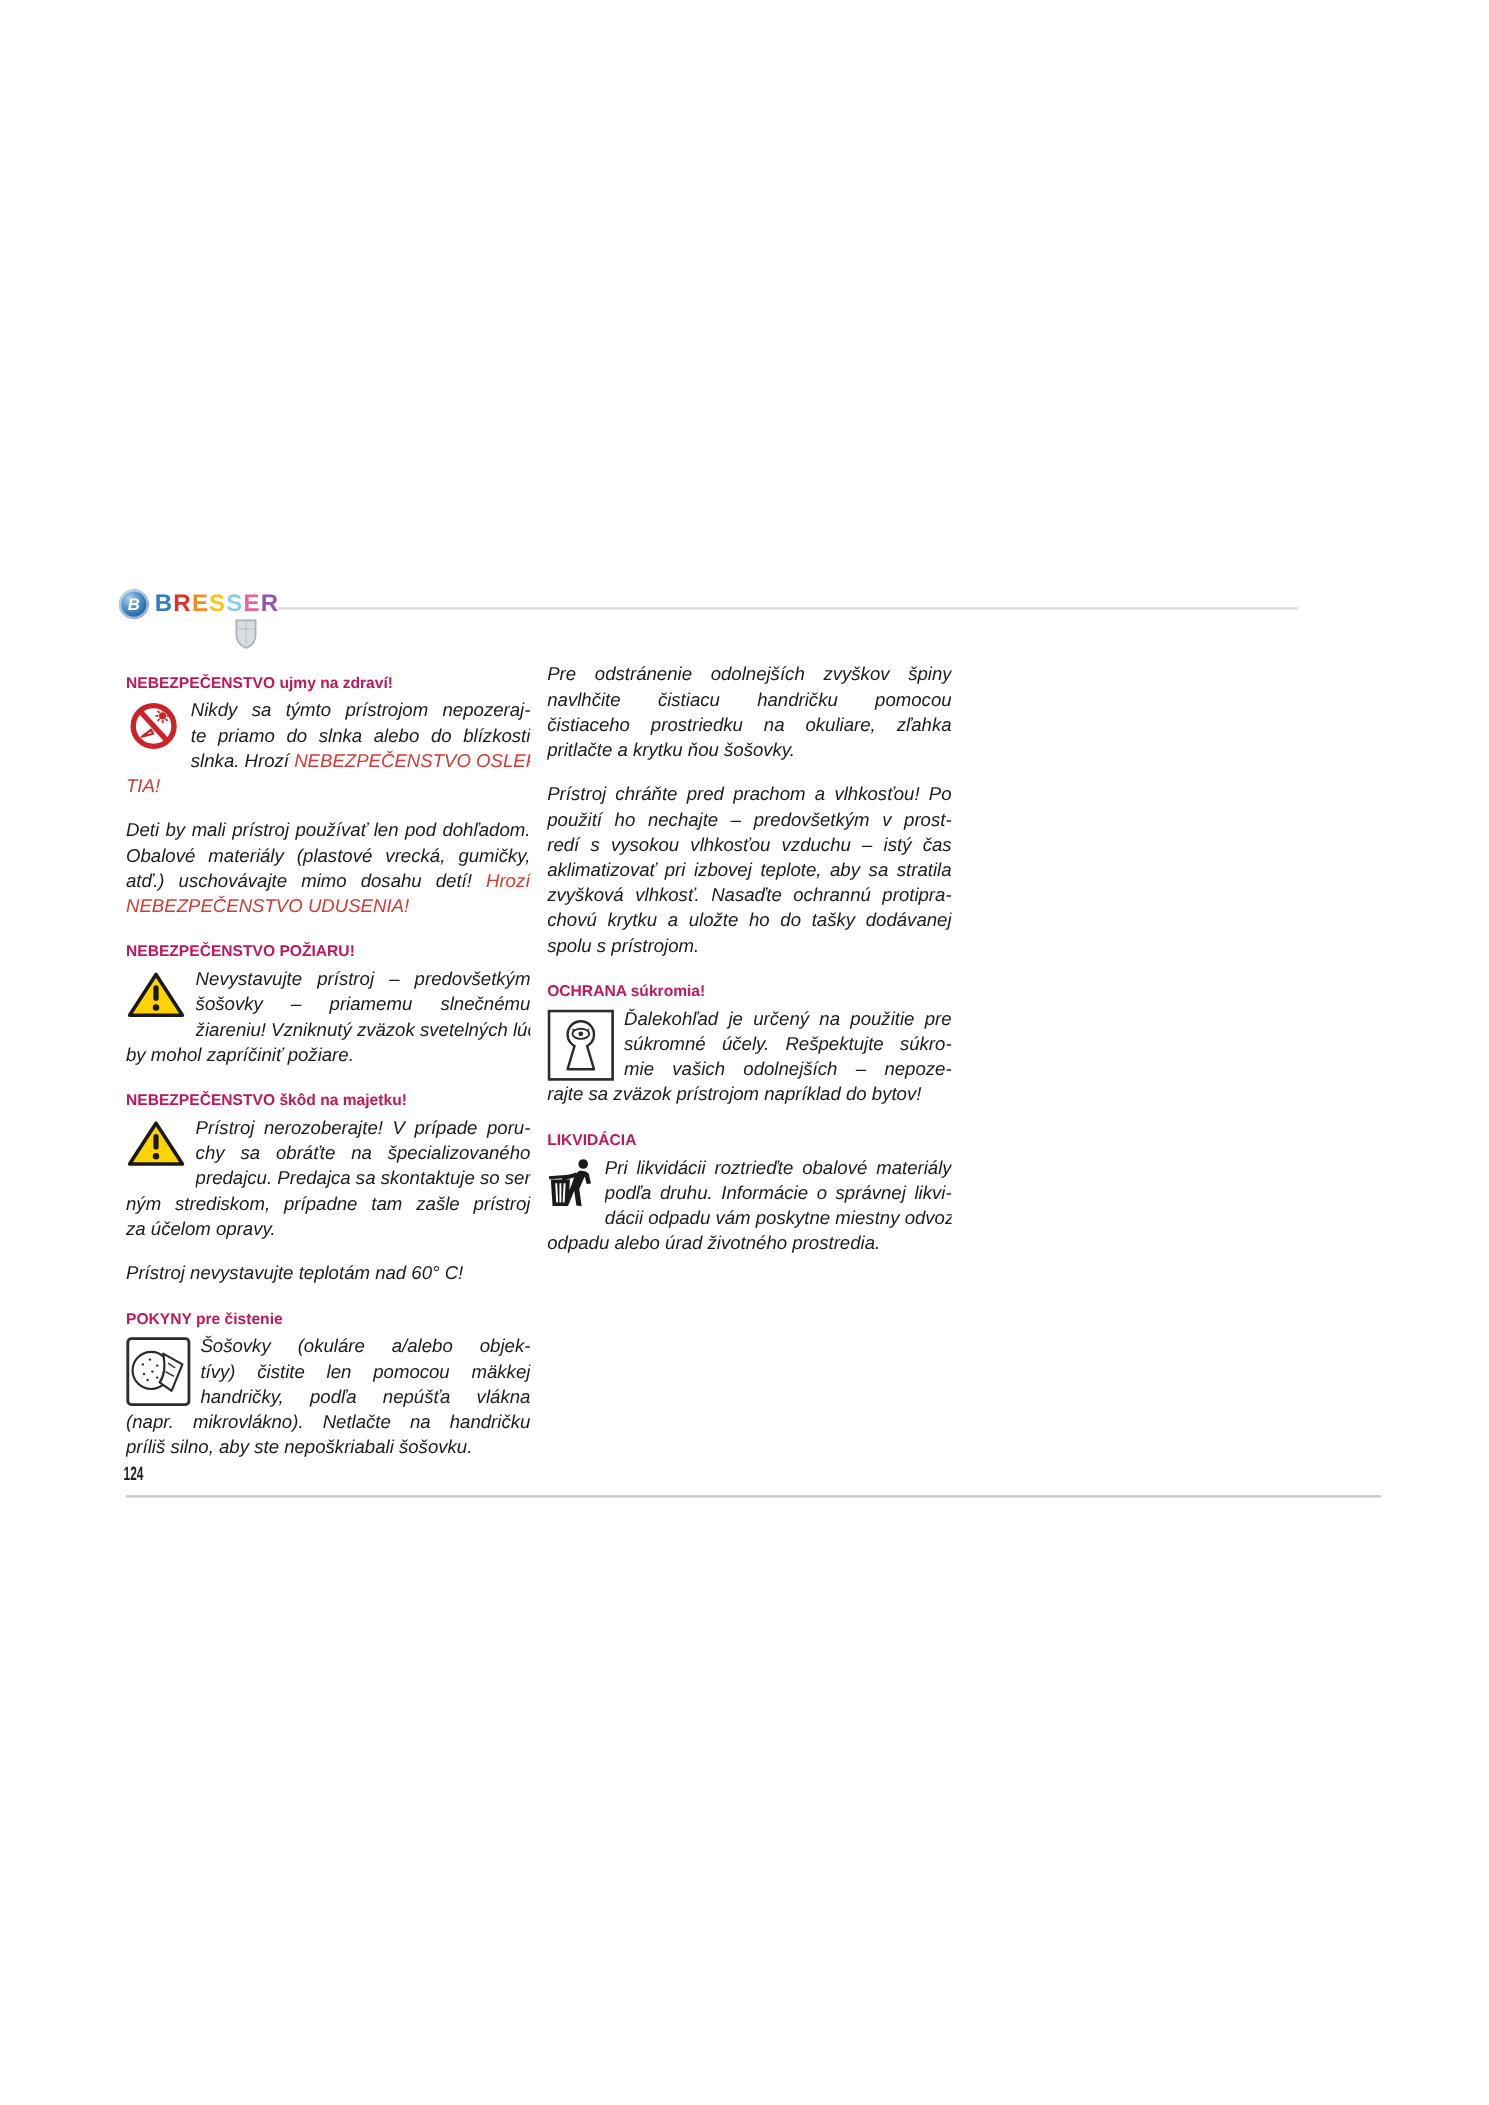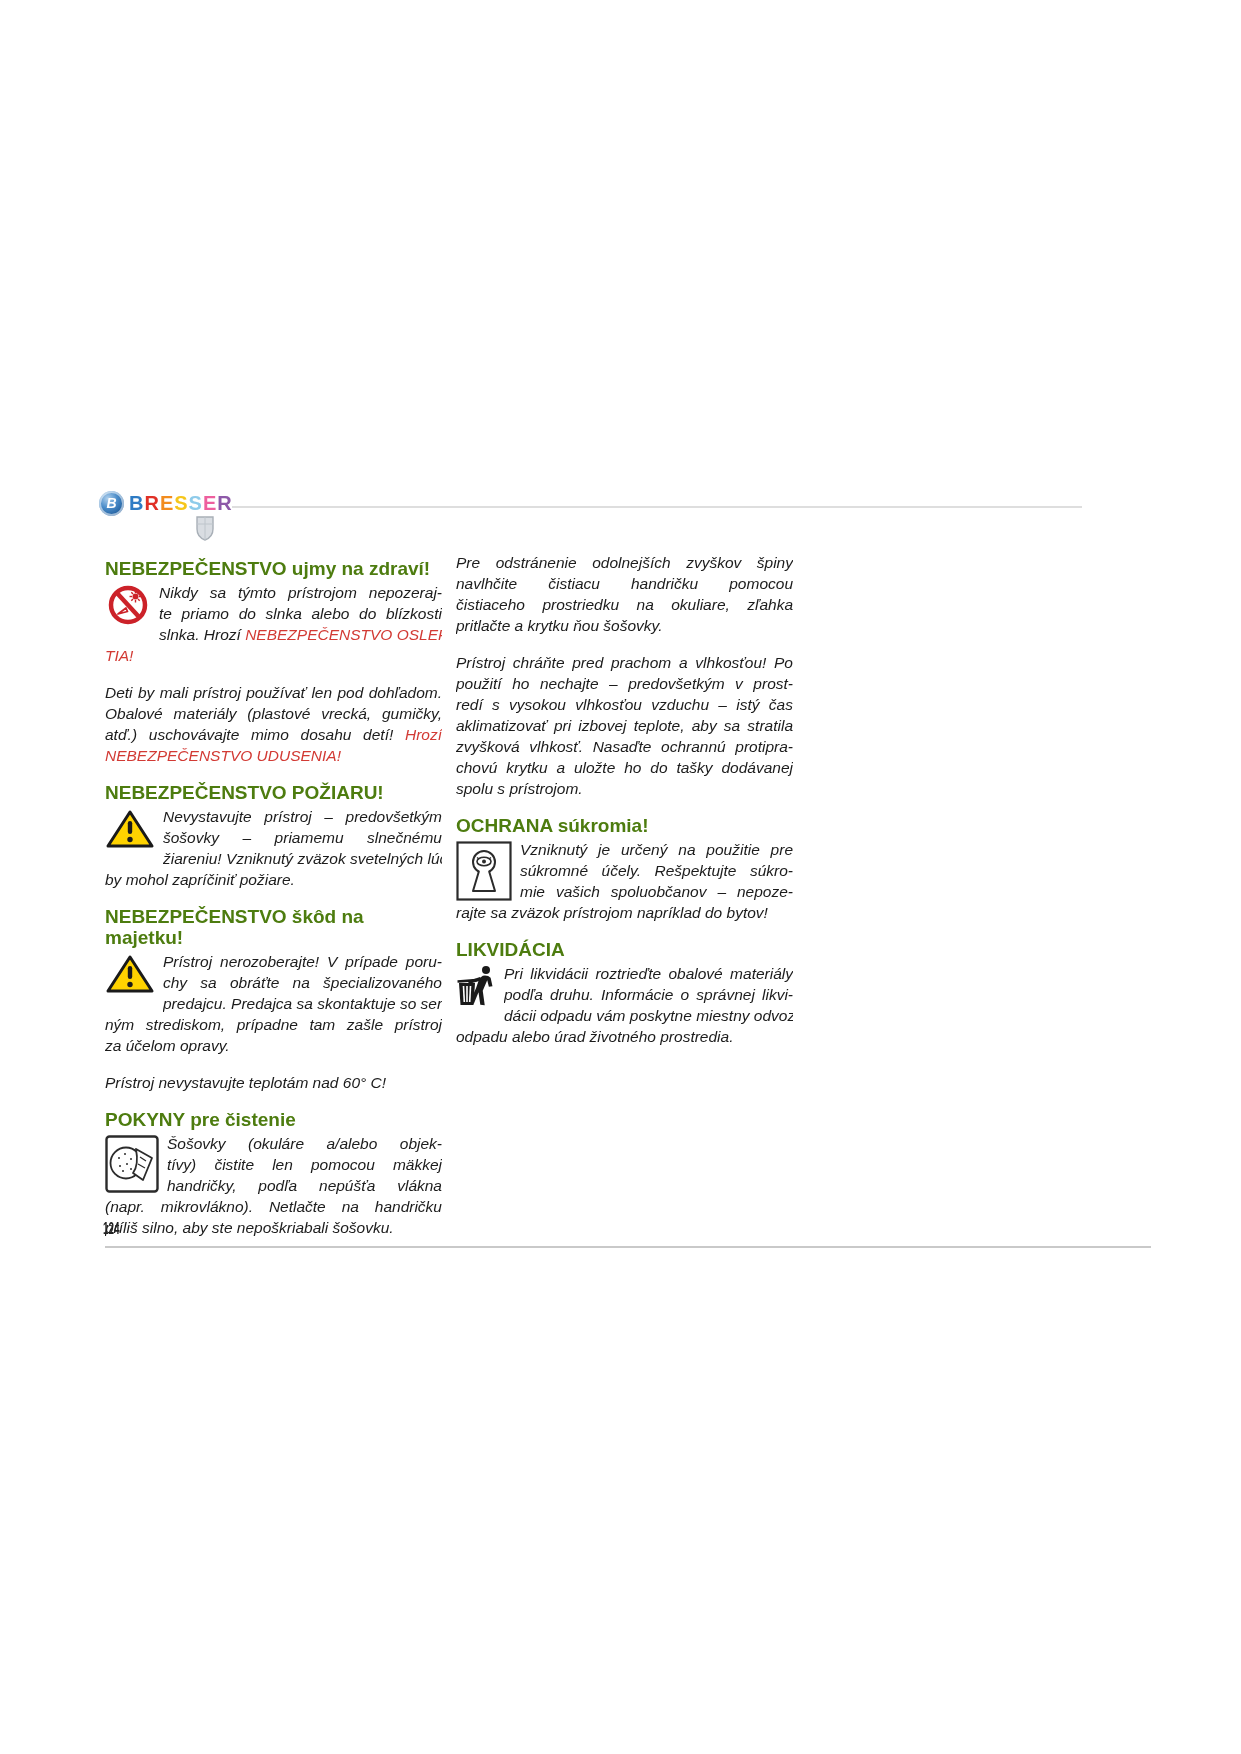--- a/index.html
+++ b/index.html
@@ -24,21 +24,21 @@
   #logo-letters{display:flex;font-weight:800;font-size:20px;letter-spacing:1px;line-height:25px;}
   #logo-letters span{text-shadow:0 0 1px rgba(255,255,255,.6);}
   #logo-shield{position:absolute;left:96px;top:29px;opacity:.85;}
   .hrule{position:absolute;background:#dedede;height:2px;}
   #header-rule{left:232px;top:506px;width:850px;}
   #footer-rule{left:105px;top:1246px;width:1046px;background:#c9c9c9;}
   
   .col{position:absolute;top:552px;width:337px;font-size:15.5px;line-height:21px;}
   #col-left{left:105px;}
   #col-right{left:456px;}
-  .heading{font-weight:bold;font-size:19px;margin:6px 0 3px;color:#4d7c0f;}
+  .heading{font-weight:bold;font-size:13px;margin:6px 0 3px;color:#be185d;}
   .para{margin:0 0 16px;overflow:visible;}
   .para::after{content:"";display:block;clear:none;}
   .line{
     text-align:justify;
     text-align-last:justify;
     -moz-text-align-last:justify;
     white-space:nowrap;
     overflow:hidden;
     font-style:italic;
   }
@@ -192,23 +192,23 @@
         <div class="icon-float" style="width: 56px; height: 60px;">
           <svg width="56" height="60" viewBox="0 0 56 60">
             <rect x="1.5" y="1.5" width="53" height="57" fill="#ffffff" stroke="#2b2b2b" stroke-width="2.2"></rect>
             <circle cx="28" cy="21" r="11" fill="none" stroke="#2b2b2b" stroke-width="2"></circle>
             <path d="M23 30 L17 50 L39 50 L33 30" fill="#ffffff" stroke="#2b2b2b" stroke-width="2" stroke-linejoin="round"></path>
             <ellipse cx="28" cy="20.5" rx="7" ry="4.2" fill="none" stroke="#2b2b2b" stroke-width="1.6"></ellipse>
             <circle cx="28" cy="20.5" r="2" fill="#2b2b2b"></circle>
             <path d="M21 16.5 L23 18 M35 16.5 L33 18" stroke="#2b2b2b" stroke-width="1.2"></path>
           </svg>
         </div>
-        <div class="line"><span>Vzniknutý je určený na použitie pre</span></div>
+        <div class="line"><span>Ďalekohľad je určený na použitie pre</span></div>
         <div class="line"><span>súkromné účely. Rešpektujte súkro-</span></div>
-        <div class="line"><span>mie vašich spoluobčanov – nepoze-</span></div>
+        <div class="line"><span>mie vašich odolnejších – nepoze-</span></div>
         <div class="line last"><span>rajte sa zväzok prístrojom napríklad do bytov!</span></div>
       </div>
       <div class="heading">LIKVIDÁCIA</div>
       <div class="para">
         <div class="icon-float" style="width: 40px; height: 42px;">
           <svg width="40" height="42" viewBox="0 0 40 42">
             <g fill="#1a1a1a">
               <path d="M3 18 L19 18 L17.5 40 L4.5 40 Z"></path>
               <rect x="1.5" y="14.5" width="19" height="2.6" transform="rotate(-4 11 16)"></rect>
               <circle cx="30" cy="5" r="4"></circle>

